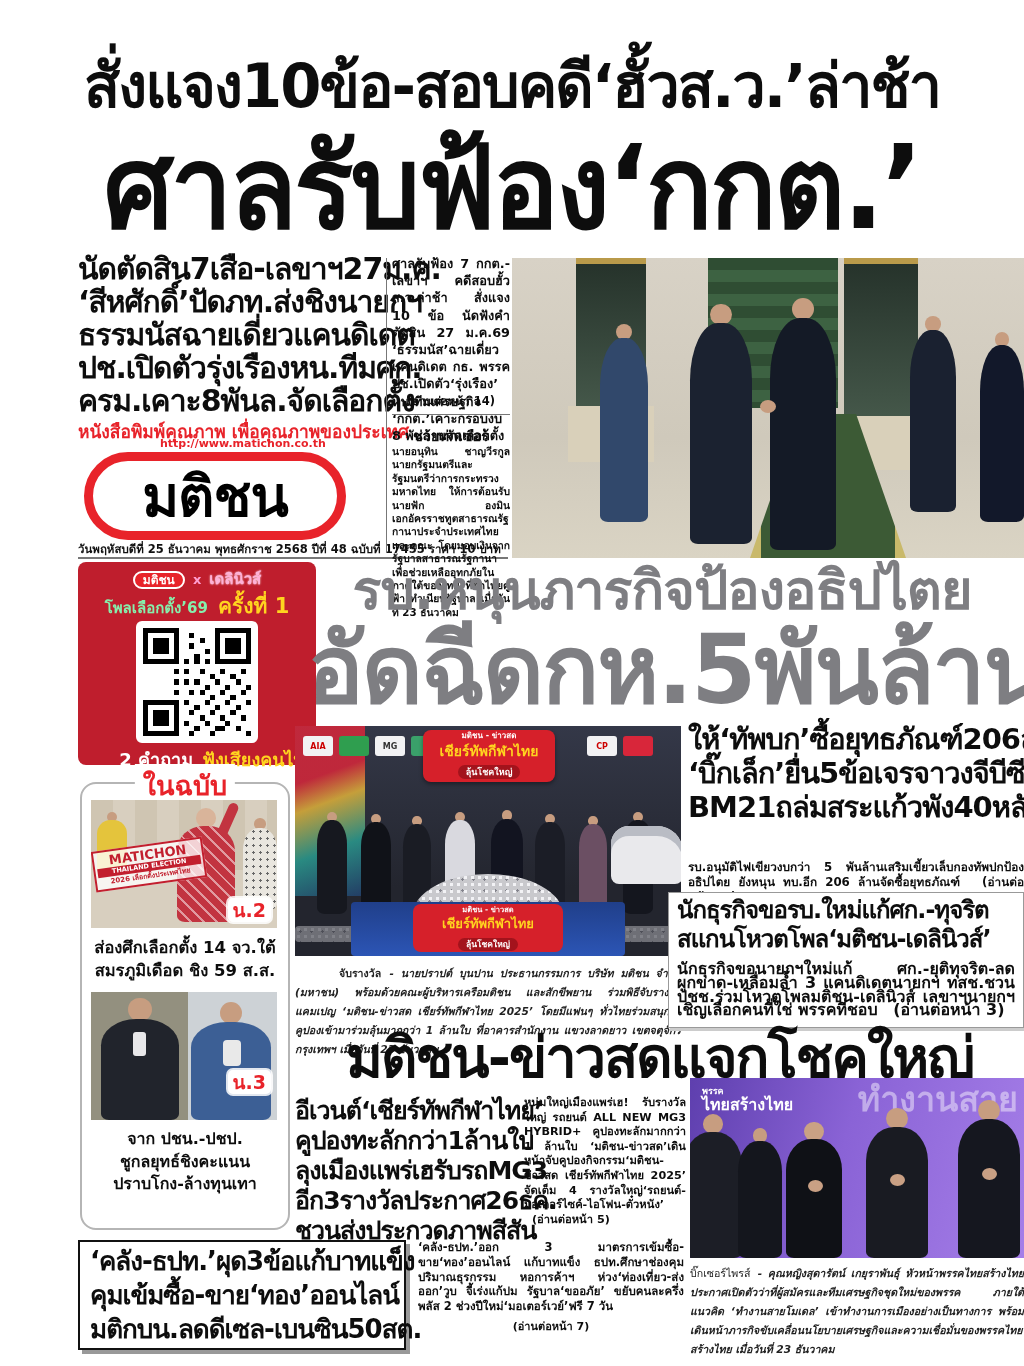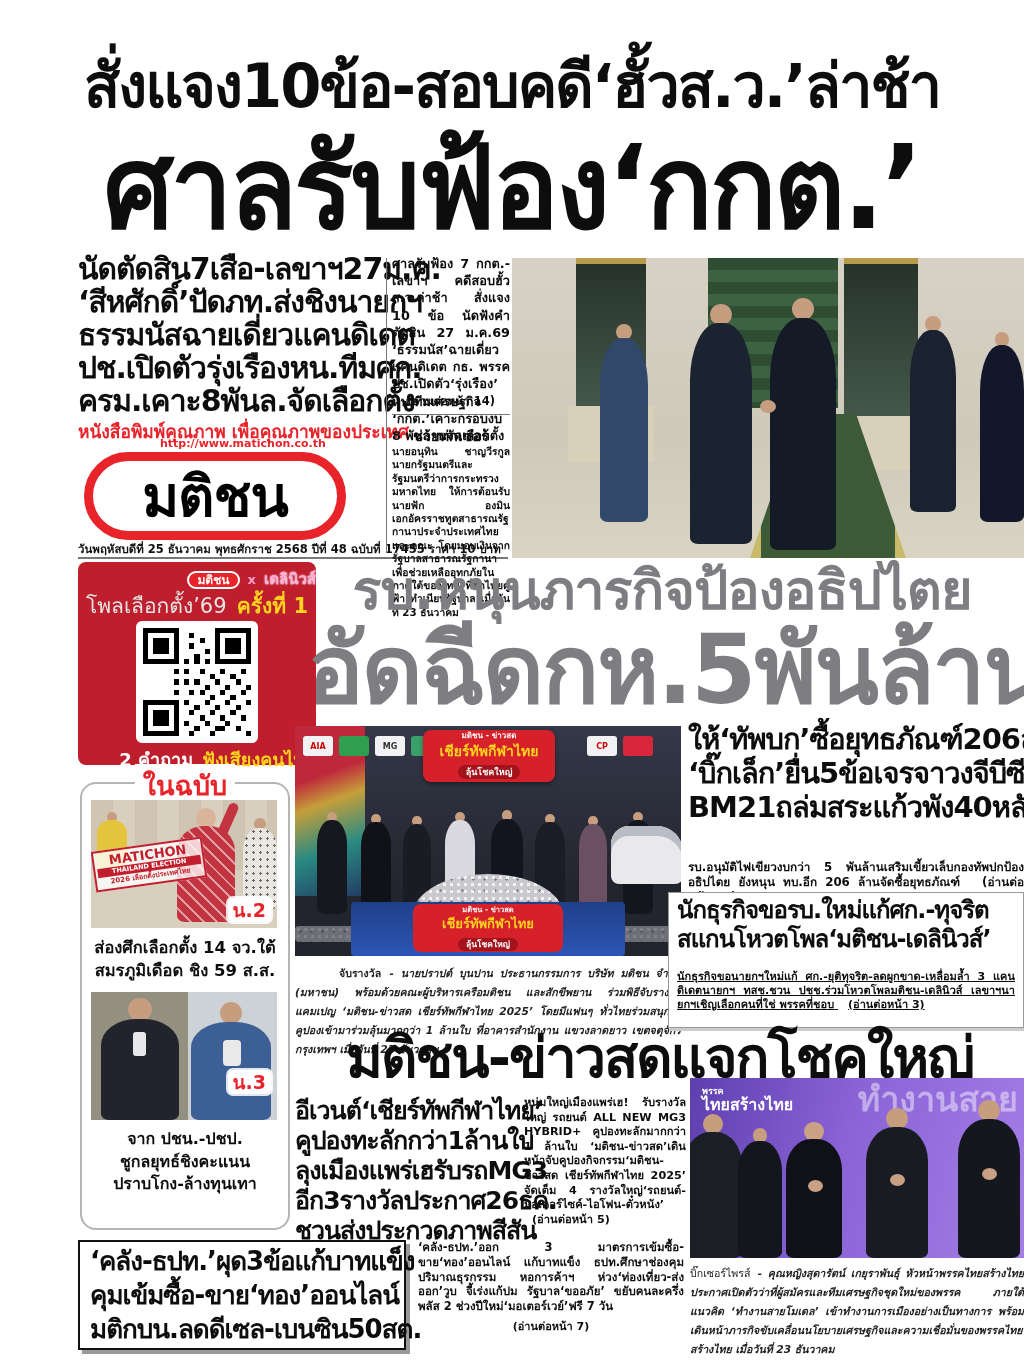--- a/index.html
+++ b/index.html
@@ -90,27 +90,27 @@
     <div class="p-head"></div>
     <div class="p-body" style="background:#1a2130;"></div>
   </div>
   <div class="person" style="left:468px;top:74px;width:44px;height:190px;">
     <div class="p-head"></div>
     <div class="p-body" style="background:#12182a;"></div>
   </div>
 </div>
 
 <div class="abs" style="left:78px;top:562px;width:238px;height:203px;background:#bf1e2d;border-radius:8px;text-align:center;padding-top:5px;">
-  <div style="height:22px;text-align:right;">
+  <div style="height:22px;">
     <span style="background:#e8232a;border:2px solid #fff;border-radius:12px;color:#fff;font-weight:900;font-size:12px;padding:0 8px;">มติชน</span>
     <span style="color:#ff9fd0;font-weight:900;font-size:13px;padding:0 3px;">x</span>
     <span style="color:#ffb0d8;font-weight:900;font-size:15px;text-shadow:0 0 2px #fff;">เดลินิวส์</span>
   </div>
   <div style="height:30px;">
-    <span style="color:#e5e5e5;font-weight:400;font-size:21px;">โพลเลือกตั้ง’69</span>
+    <span style="color:#86efac;font-weight:700;font-size:15px;">โพลเลือกตั้ง’69</span>
     <span style="color:#ffd41f;font-weight:900;font-size:21px;padding-left:5px;">ครั้งที่ 1</span>
   </div>
   <div style="width:122px;height:122px;margin:2px auto 0;background:#fff;border-radius:6px;padding:7px;">
     <svg viewBox="0 0 21 21" width="108" height="108" shape-rendering="crispEdges">
       <rect x="0" y="0" width="21" height="21" fill="#fff"></rect>
       <g fill="#000">
         <rect x="0" y="0" width="7" height="1"></rect>
           <rect x="0" y="6" width="7" height="1"></rect>
           <rect x="0" y="1" width="1" height="5"></rect>
           <rect x="6" y="1" width="1" height="5"></rect>
@@ -260,21 +260,21 @@
 </div>
 
 <div class="abs just" style="left:688px;top:860px;width:336px;font-size:11.8px;line-height:15px;font-weight:700;">
   <span>รบ.อนุมัติไฟเขียวงบกว่า 5 พันล้านเสริมเขี้ยวเล็บกองทัพปกป้องอธิปไตย ยังหนุน ทบ.อีก 206 ล้านจัดซื้อยุทธภัณฑ์</span>
   <span style="font-weight:800;padding-left:14px;">(อ่านต่อหน้า 13)</span>
 </div>
 
 <div class="abs" style="left:668px;top:892px;width:356px;height:136px;border:1.5px solid #999;background:#fff;box-shadow:2px 3px 0 #ccc;padding:3px 8px;">
   <div class="hl nowrap" style="font-size:24px;line-height:29px;letter-spacing:-1px;">นักธุรกิจขอรบ.ใหม่แก้ศก.-ทุจริต</div>
   <div class="hl nowrap" style="font-size:24px;line-height:29px;letter-spacing:-1px;">สแกนโหวตโพล‘มติชน-เดลินิวส์’</div>
-  <div class="just" style="font-size:11px;line-height:13.8px;font-weight:600;margin-top:16px;text-decoration:underline;">
+  <div class="just" style="font-size:16px;line-height:13.8px;font-weight:600;margin-top:8px;">
     <span>นักธุรกิจขอนายกฯใหม่แก้ ศก.-ยุติทุจริต-ลดผูกขาด-เหลื่อมล้ำ 3 แคนดิเดตนายกฯ ทสช.ชวน ปชช.ร่วมโหวตโพลมติชน-เดลินิวส์ เลขาฯนายกฯเชิญเลือกคนที่ใช่ พรรคที่ชอบ</span>
     <span style="font-weight:800;padding-left:10px;">(อ่านต่อหน้า 3)</span>
   </div>
 </div>
 
 <div class="abs" style="left:80px;top:782px;width:210px;height:448px;border:2.5px solid #b5b5b5;border-radius:16px;background:#fff;">
   <div style="position:absolute;left:50%;top:-20px;transform:translateX(-50%);background:#fff;padding:0 8px;color:#e8232a;font-weight:900;font-size:27px;white-space:nowrap;">ในฉบับ</div>
 
   <div class="photo" style="left:9px;top:16px;width:186px;height:128px;background:#d8cfbf;">
     <div class="abs" style="left:0;top:0;width:186px;height:70px;background:repeating-linear-gradient(90deg,#cfc5b2 0 22px,#d8cfbf 22px 44px);"></div>

